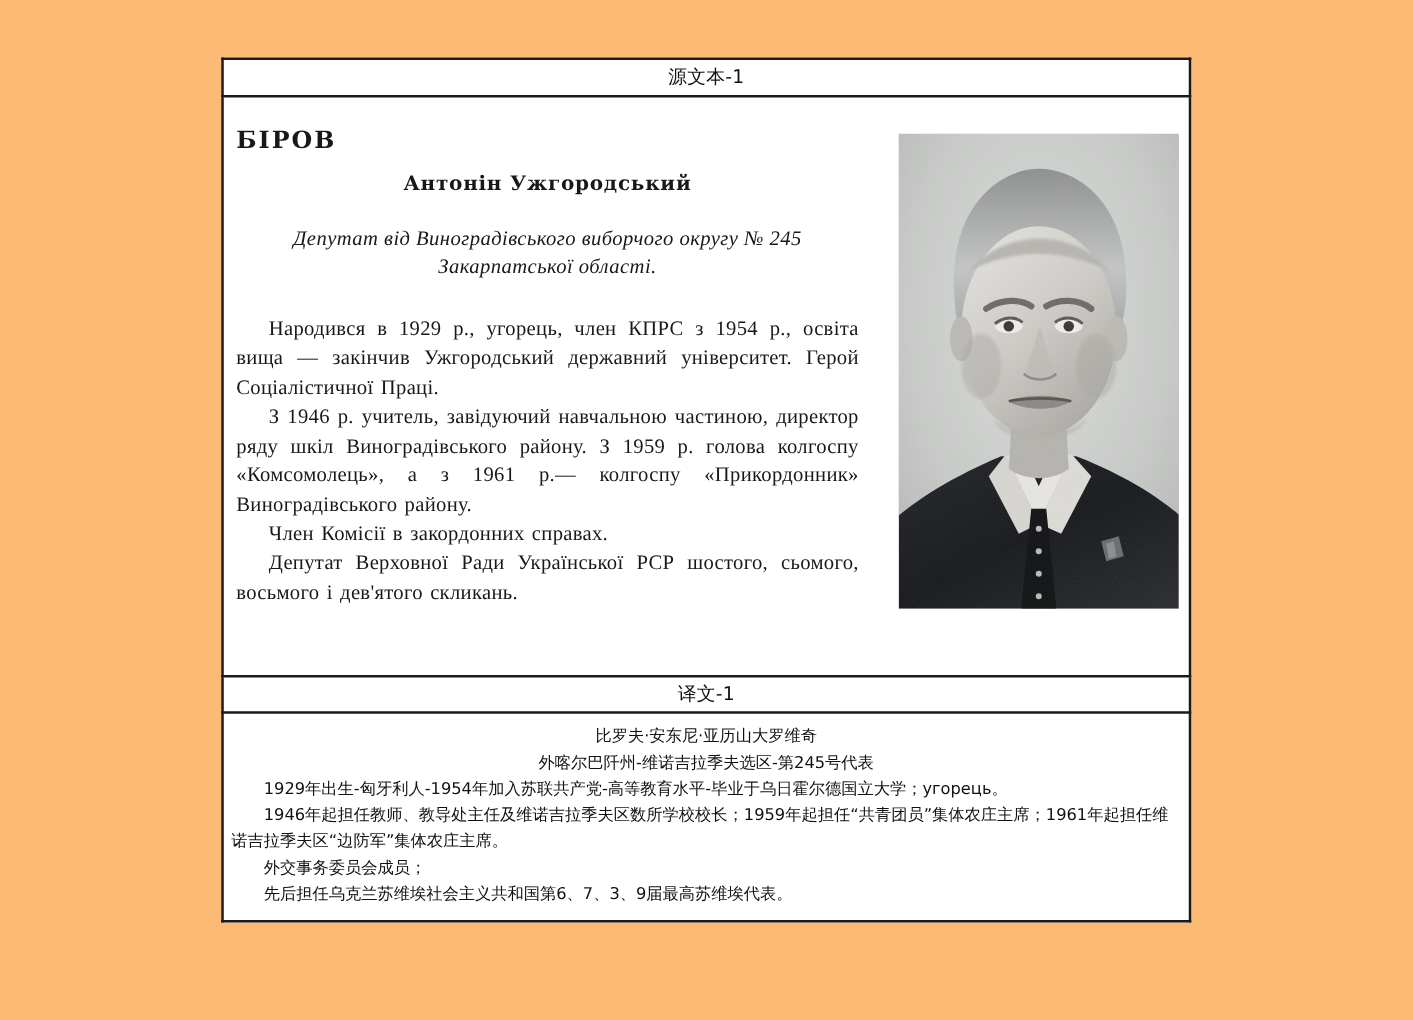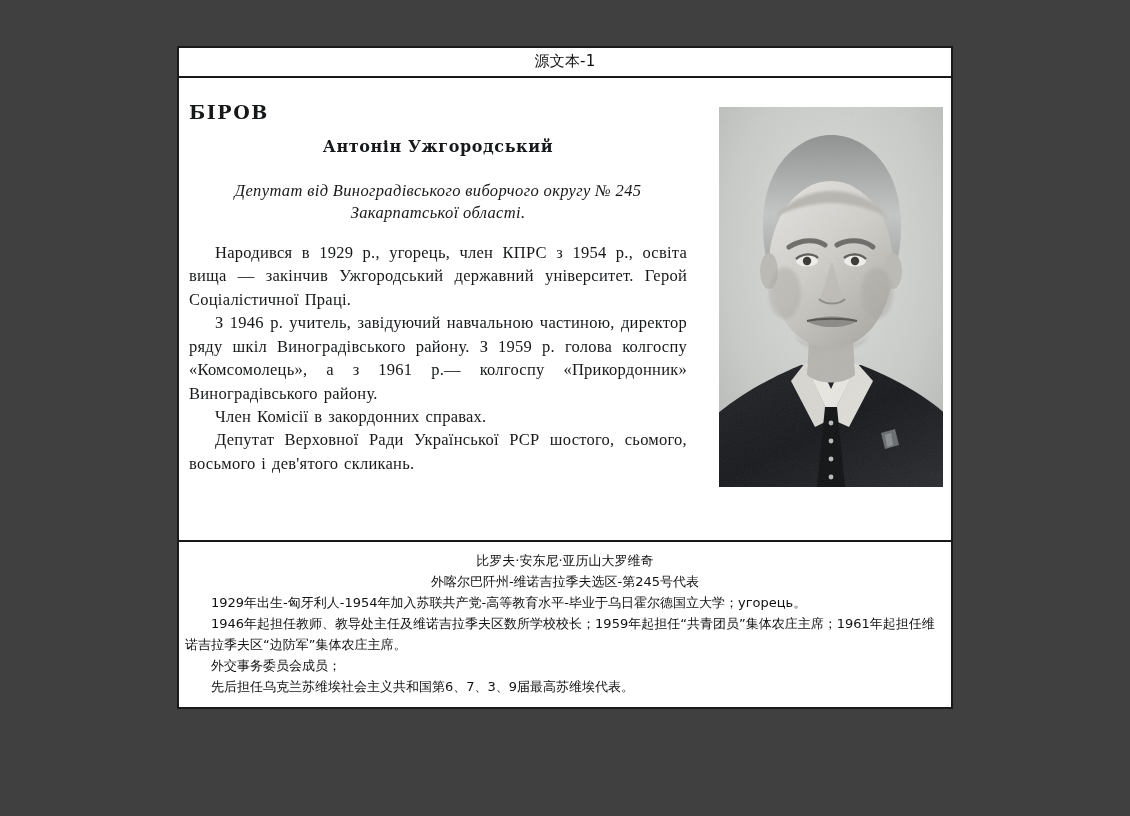--- a/index.html
+++ b/index.html
@@ -11,21 +11,21 @@
     width: 1130px;
     height: 816px;
     font-family: "Liberation Serif", "DejaVu Serif", serif;
     overflow: hidden;
   }
 
   #page {
     position: relative;
     width: 1130px;
     height: 816px;
-    background: #404040;
+    background: #fdba74;
   }
 
   
   .doc-table {
     position: absolute;
     left: 177px;
     top: 46px;
     width: 776px;
     border-collapse: collapse;
     background: #ffffff;
@@ -82,21 +82,21 @@
   .src-district {
     text-align: center;
     font-size: 16.5px;
     line-height: 1.38;
     margin: 24px 8px 0 8px;
     letter-spacing: 0.35px;
     font-style: italic;
   }
 
   .src-body {
-    margin-top: 16px;
+    margin-top: 26px;
   }
   .src-para {
     font-size: 16.5px;
     line-height: 1.42;
     margin: 0 0 0 0;
     text-indent: 26px;
     text-align: justify;
     letter-spacing: 0.25px;
     word-spacing: 1.5px;
   }
@@ -247,20 +247,23 @@
                 <ellipse cx="158" cy="186" rx="16" ry="26" fill="#aaa8a3" opacity="0.45" filter="url(#soft)"></ellipse>
 
                 <rect x="0" y="0" width="224" height="380" filter="url(#grain)" opacity="0.55"></rect>
               </svg>
             </div>
 
           </div>
         </td>
       </tr>
 
+      <tr>
+        <td class="section-head">译文-1</td>
+      </tr>
 
       <tr>
         <td class="trans-cell">
           <div class="zh">
             <div class="zh-center">比罗夫·安东尼·亚历山大罗维奇</div>
             <div class="zh-center">外喀尔巴阡州-维诺吉拉季夫选区-第245号代表</div>
             <div class="zh-para">1929年出生-匈牙利人-1954年加入苏联共产党-高等教育水平-毕业于乌日霍尔德国立大学；угорець。</div>
             <div class="zh-para">1946年起担任教师、教导处主任及维诺吉拉季夫区数所学校校长；1959年起担任“共青团员”集体农庄主席；1961年起担任维诺吉拉季夫区“边防军”集体农庄主席。</div>
             <div class="zh-para">外交事务委员会成员；</div>
             <div class="zh-para">先后担任乌克兰苏维埃社会主义共和国第6、7、3、9届最高苏维埃代表。</div>

